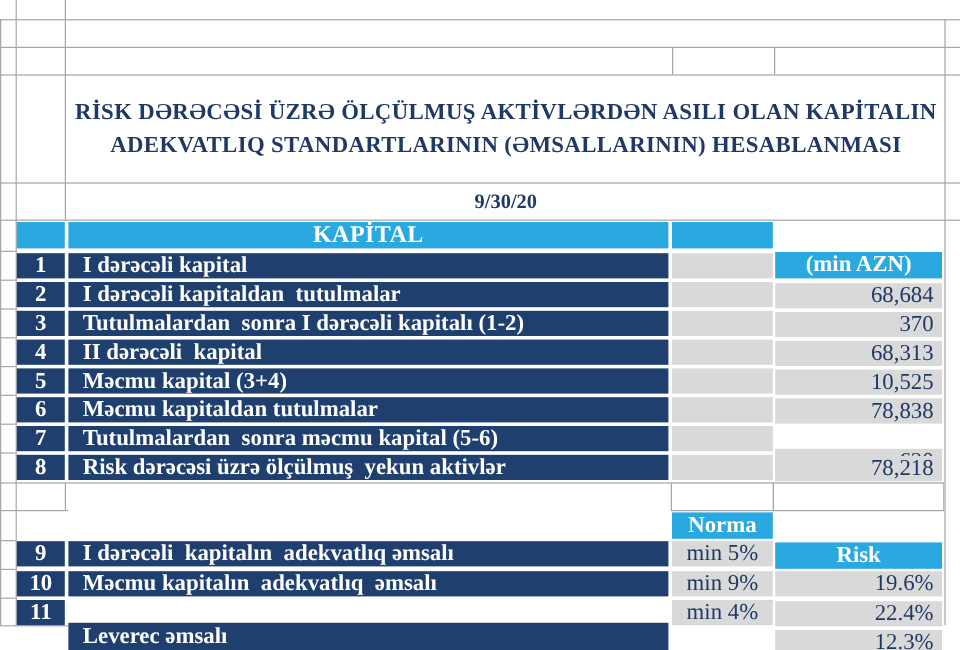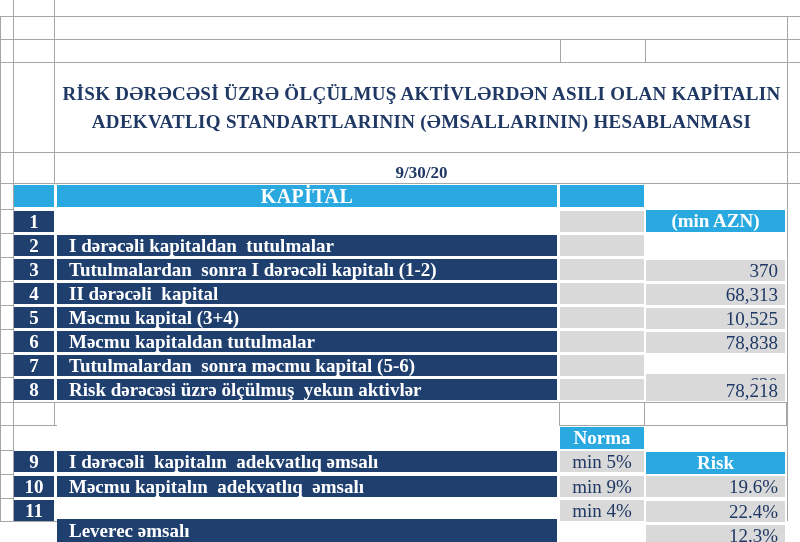--- a/index.html
+++ b/index.html
@@ -37,21 +37,21 @@
   .norma-text{color:#1f3864;font-size:19px;}
 
   .title-cell{
     position:absolute;left:57px;top:63px;width:729px;height:89px;
     display:flex;flex-direction:column;justify-content:center;align-items:center;
     color:#1f3864;font-weight:bold;font-size:19px;letter-spacing:.3px;
     line-height:28px;text-align:center;
   }
   .date-cell{
     position:absolute;left:57px;top:152px;width:729px;height:31px;
-    display:flex;justify-content:center;align-items:flex-end;
+    display:flex;justify-content:center;align-items:center;
     color:#1f3864;font-weight:bold;font-size:17px;
   }
   .outline{position:absolute;box-sizing:border-box;border:1px solid #a6a6a6;background:#ffffff;}
 </style>
 </head>
 <body>
 
 <div class="sheet">
 
   <div class="gl h" style="top:16px;left:0;width:800px;"></div>
@@ -97,21 +97,27 @@
     <span class="hdr-text">KAPİTAL</span>
   </div>
   <div class="cell cyan col-d" style="top:185px;height:22px;"></div>
   <div class="cell cyan col-e center" style="top:185px;height:22px;">
     <span class="unit-text">(min AZN)</span>
   </div>
 
   <div class="cell navy col-b center" style="top:211px;height:21px;">
       <span class="num-text">1</span>
     </div>
+  <div class="cell navy col-c" style="top:211px;height:21px;">
+      <span class="label-text">I dərəcəli kapital</span>
+    </div>
   <div class="cell gray col-d" style="top:211px;height:21px;"></div>
+  <div class="cell gray col-e right" style="top:211px;height:21px;">
+      <span class="val-text">68,684</span>
+    </div>
 
   <div class="cell navy col-b center" style="top:235px;height:21px;">
       <span class="num-text">2</span>
     </div>
   <div class="cell navy col-c" style="top:235px;height:21px;">
       <span class="label-text">I dərəcəli kapitaldan  tutulmalar</span>
     </div>
   <div class="cell gray col-d" style="top:235px;height:21px;"></div>
   <div class="cell gray col-e right" style="top:235px;height:21px;">
       <span class="val-text">370</span>

